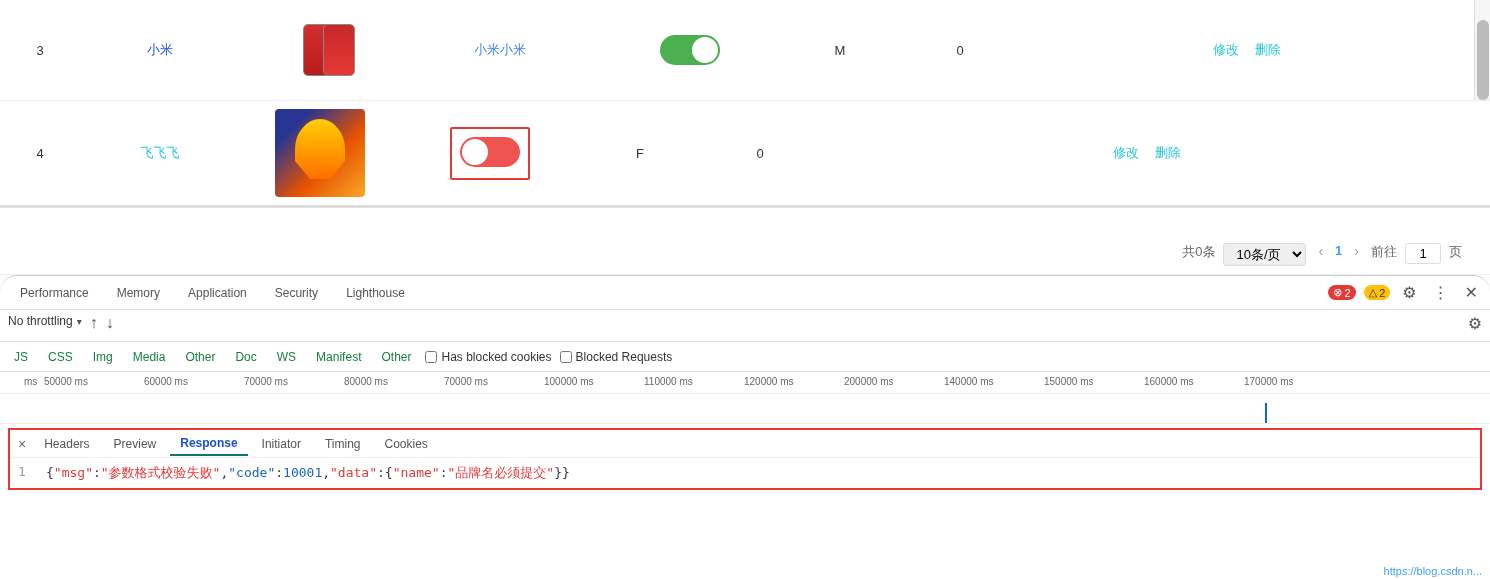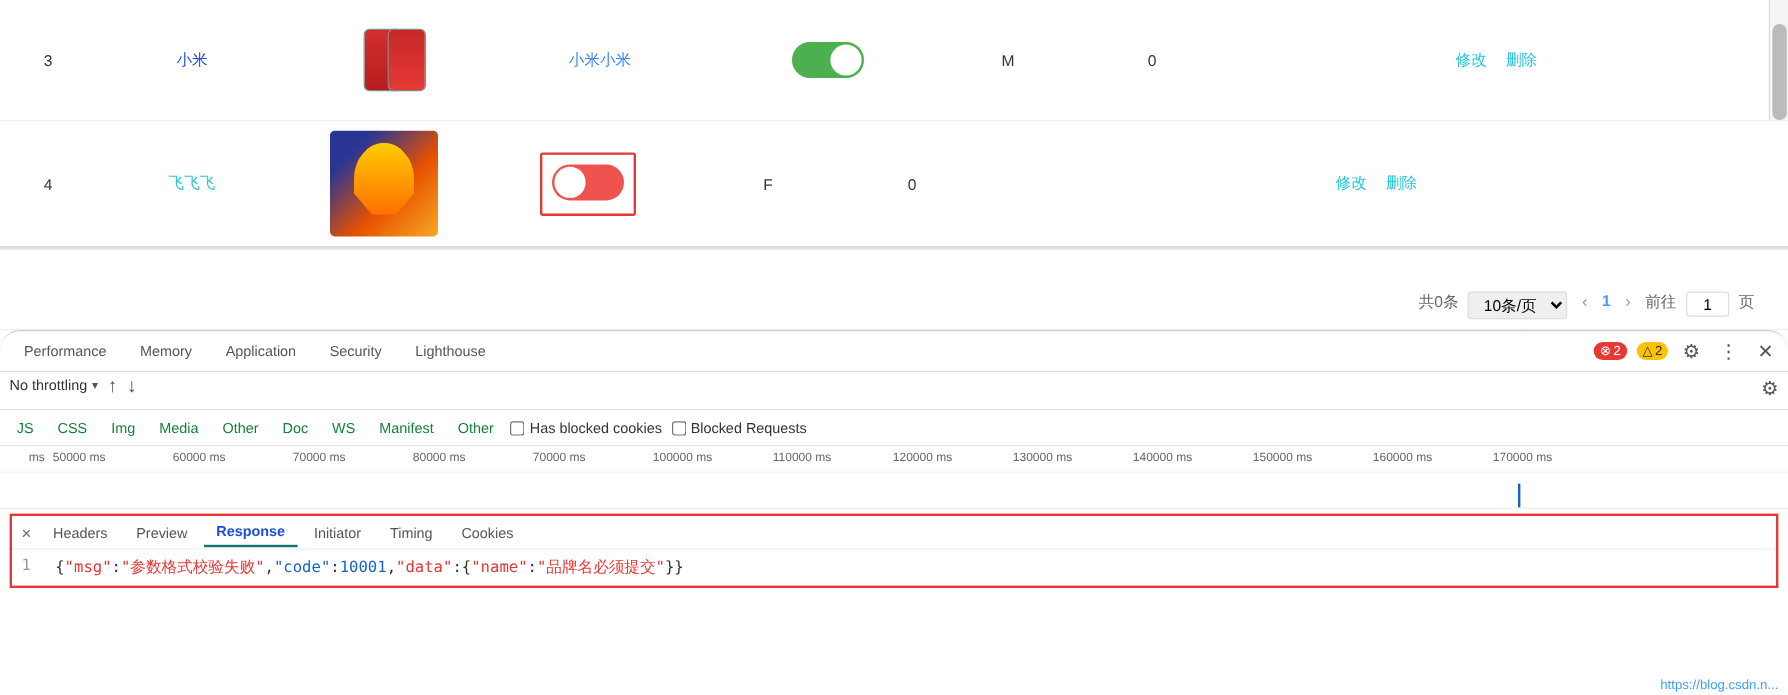--- a/index.html
+++ b/index.html
@@ -474,21 +474,21 @@
       <div class="timeline-labels">
         <div class="timeline-label" style="min-width:40px;">ms</div>
         <div class="timeline-label">50000 ms</div>
         <div class="timeline-label">60000 ms</div>
         <div class="timeline-label">70000 ms</div>
         <div class="timeline-label">80000 ms</div>
         <div class="timeline-label">70000 ms</div>
         <div class="timeline-label">100000 ms</div>
         <div class="timeline-label">110000 ms</div>
         <div class="timeline-label">120000 ms</div>
-        <div class="timeline-label">130000 ms</div>
+        <div class="timeline-label">200000 ms</div>
         <div class="timeline-label">140000 ms</div>
         <div class="timeline-label">150000 ms</div>
         <div class="timeline-label">160000 ms</div>
         <div class="timeline-label">170000 ms</div>
       </div>
       <div class="timeline-bar-area">
         <div class="timeline-marker" style="left:1265px;"></div>
       </div>
     </div>
 

